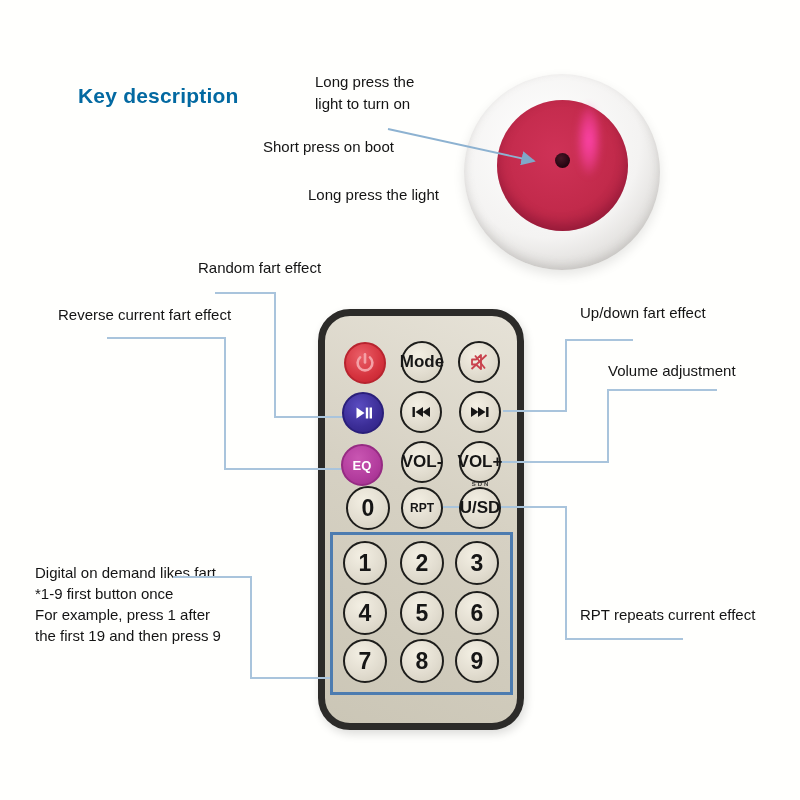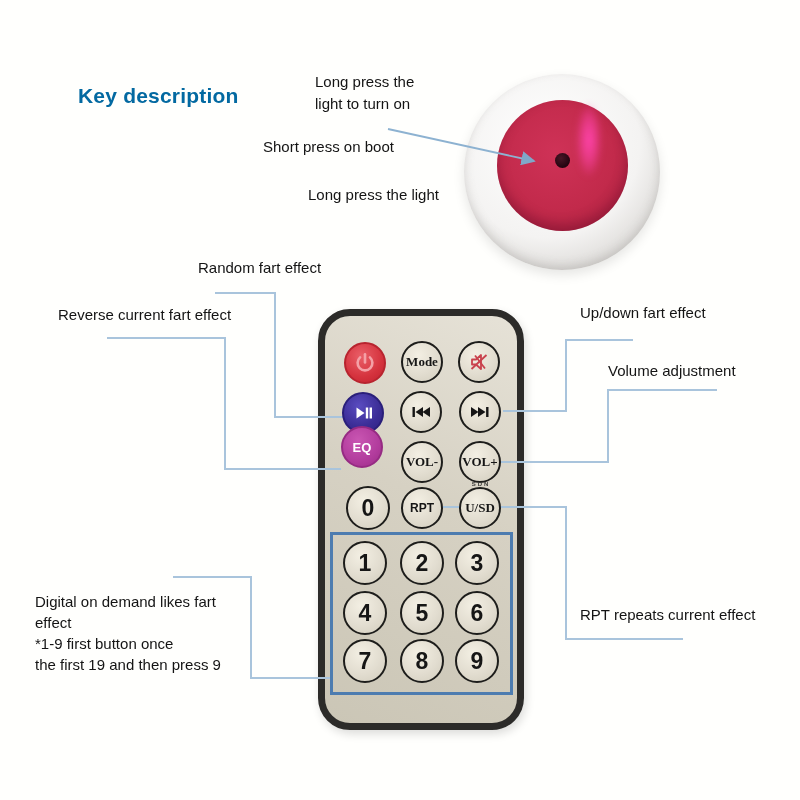--- a/index.html
+++ b/index.html
@@ -45,21 +45,21 @@
     box-shadow:2px 4px 10px rgba(0,0,0,.14);
   }
   .btn {
     position:absolute; width:42px; height:42px; border-radius:50%; z-index:10;
     display:flex; align-items:center; justify-content:center;
     border:2.5px solid #1d1d1b;
     background:radial-gradient(circle at 40% 32%, #f3efe3 0%, #e2ddd0 55%, #d2cdbd 100%);
     font-weight:bold; color:#161616;
   }
   .btn.num { width:44px; height:44px; font-size:23px; }
-  .btn.tiny-text { font-size:13px; letter-spacing:0;font-family:Liberation Serif, serif; }
+  .btn.tiny-text { font-size:17px; letter-spacing:0; }
   .btn.red   { background:radial-gradient(circle at 40% 32%, #ea5f68 0%, #d5333e 60%, #c1212e 100%); border-color:#b8242f; }
   .btn.blue  { background:radial-gradient(circle at 40% 32%, #5a4cc0 0%, #3b2d96 60%, #2d2180 100%); border-color:#2a1f7a; }
   .btn.pink  { background:radial-gradient(circle at 40% 32%, #c956b2 0%, #b23c9d 60%, #9c2c88 100%); border-color:#962b83; color:#ffffff; font-size:13px; }
   .num-box {
     position:absolute; left:5px; top:216px; width:183px; height:163px;
     border:3px solid #4d7cb0; z-index:9; background:transparent;
   }
   .brand { position:absolute; left:134px; top:165px; width:44px; text-align:center;
     font-size:6px; font-weight:bold; letter-spacing:2px; color:#3a3a38; z-index:11; }
 
@@ -81,24 +81,24 @@
   <div class="label" style="left:260px; top:184px;margin-left:48px;">
     <div>Long press the light</div>
   </div>
 
   <div class="label" style="left:58px; top:304px;">Reverse current fart effect</div>
   <div class="label" style="left:198px; top:257px;">Random fart effect</div>
   <div class="label" style="left:580px; top:302px;text-align:right;">Up/down fart effect</div>
   <div class="label" style="left:580px; top:604px;">RPT repeats current effect</div>
   <div class="label" style="left:608px; top:360px;">Volume adjustment</div>
 
-  <div class="label small-lh" style="left:35px; top:591px;">
+  <div class="label small-lh" style="left:35px; top:562px;">
     <div>Digital on demand likes fart</div>
-    <div>effect</div>
     <div>*1-9 first button once</div>
+    <div>For example, press 1 after</div>
     <div>the first 19 and then press 9</div>
   </div>
 
   <div class="device">
     <div class="device-red"></div>
     <div class="device-glow"></div>
     <div class="device-red" style="background:none; box-shadow:none;">
       <div class="device-hole"></div>
     </div>
   </div>
@@ -171,21 +171,21 @@
       </svg>
     </div>
     <div class="btn" style="left:134px; top:75px;">
       <svg class="icon-svg" width="26" height="26" viewBox="0 0 26 26">
         <path d="M4 8 L11.5 13 L4 18 z" fill="#161616"></path>
         <path d="M11 8 L18.5 13 L11 18 z" fill="#161616"></path>
         <rect x="19.1" y="8" width="2.4" height="10" fill="#161616"></rect>
       </svg>
     </div>
 
-    <div class="btn pink" style="left:16px; top:110px;">
+    <div class="btn pink" style="left:16px; top:128px;">
       <span>EQ</span>
     </div>
     <div class="btn tiny-text" style="left:76px; top:125px;">
       <span>VOL-</span>
     </div>
     <div class="btn tiny-text" style="left:134px; top:125px;">
       <span>VOL+</span>
     </div>
 
     <div class="brand">SDN</div>

